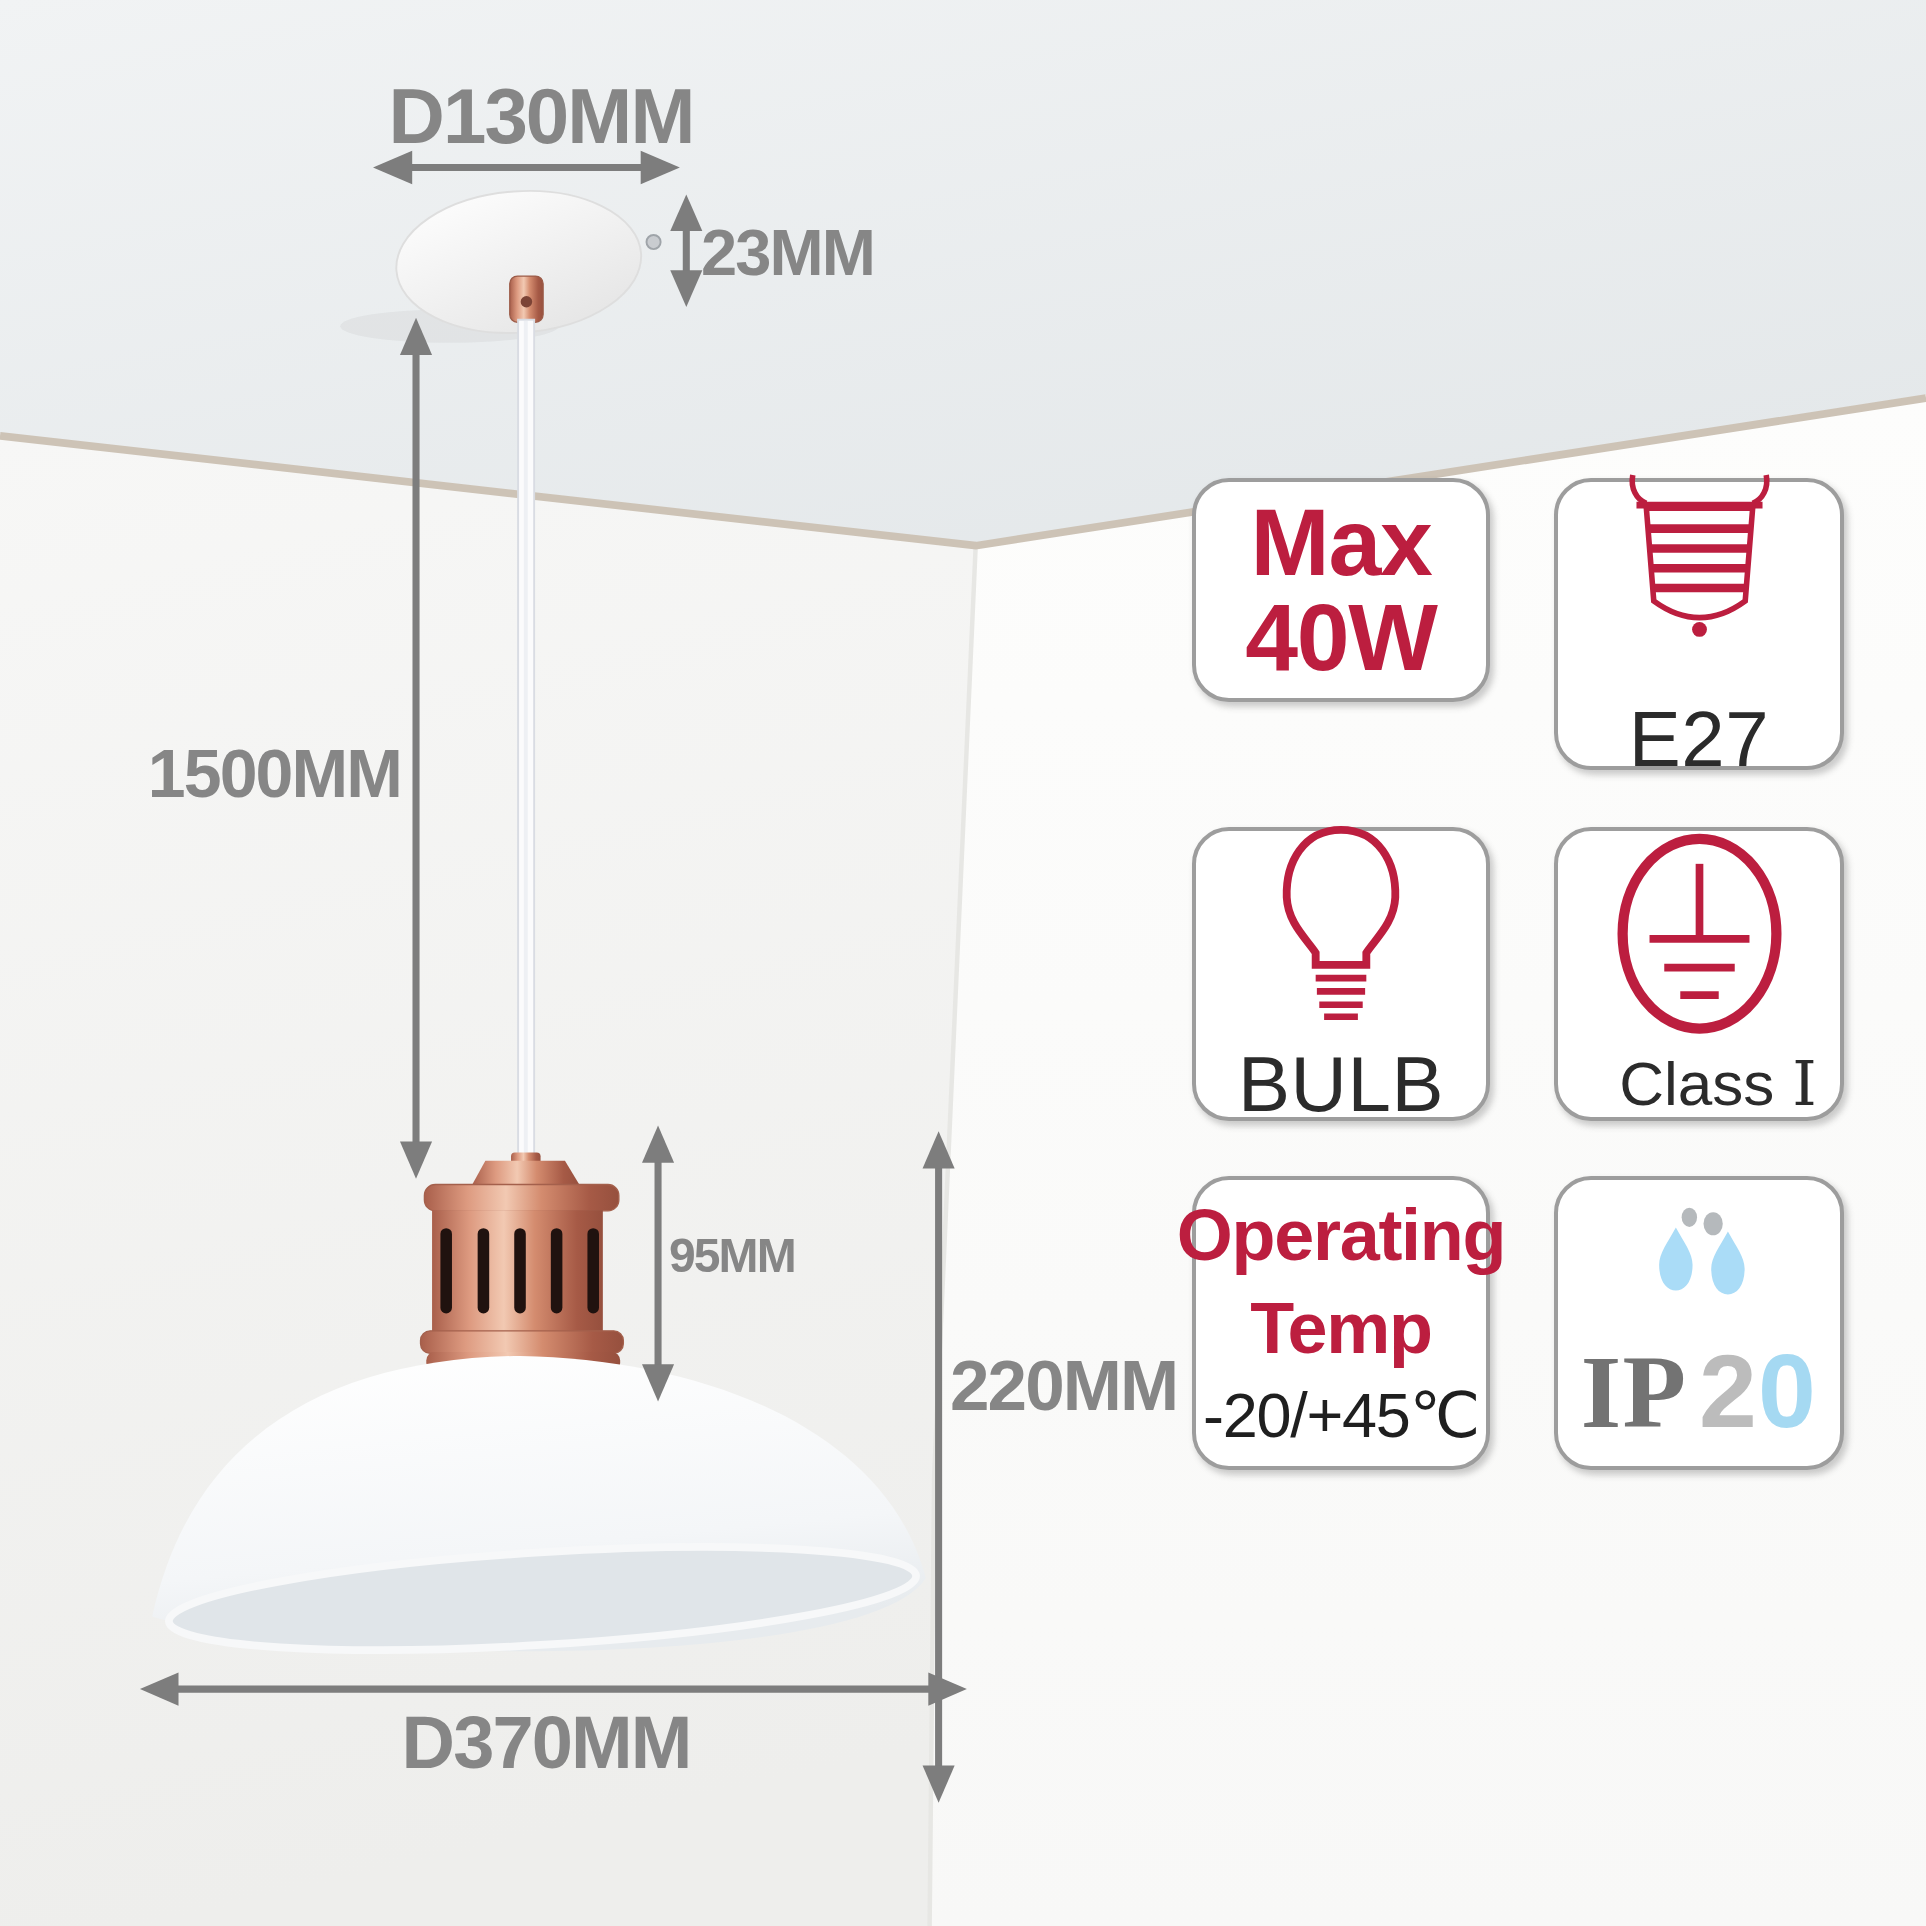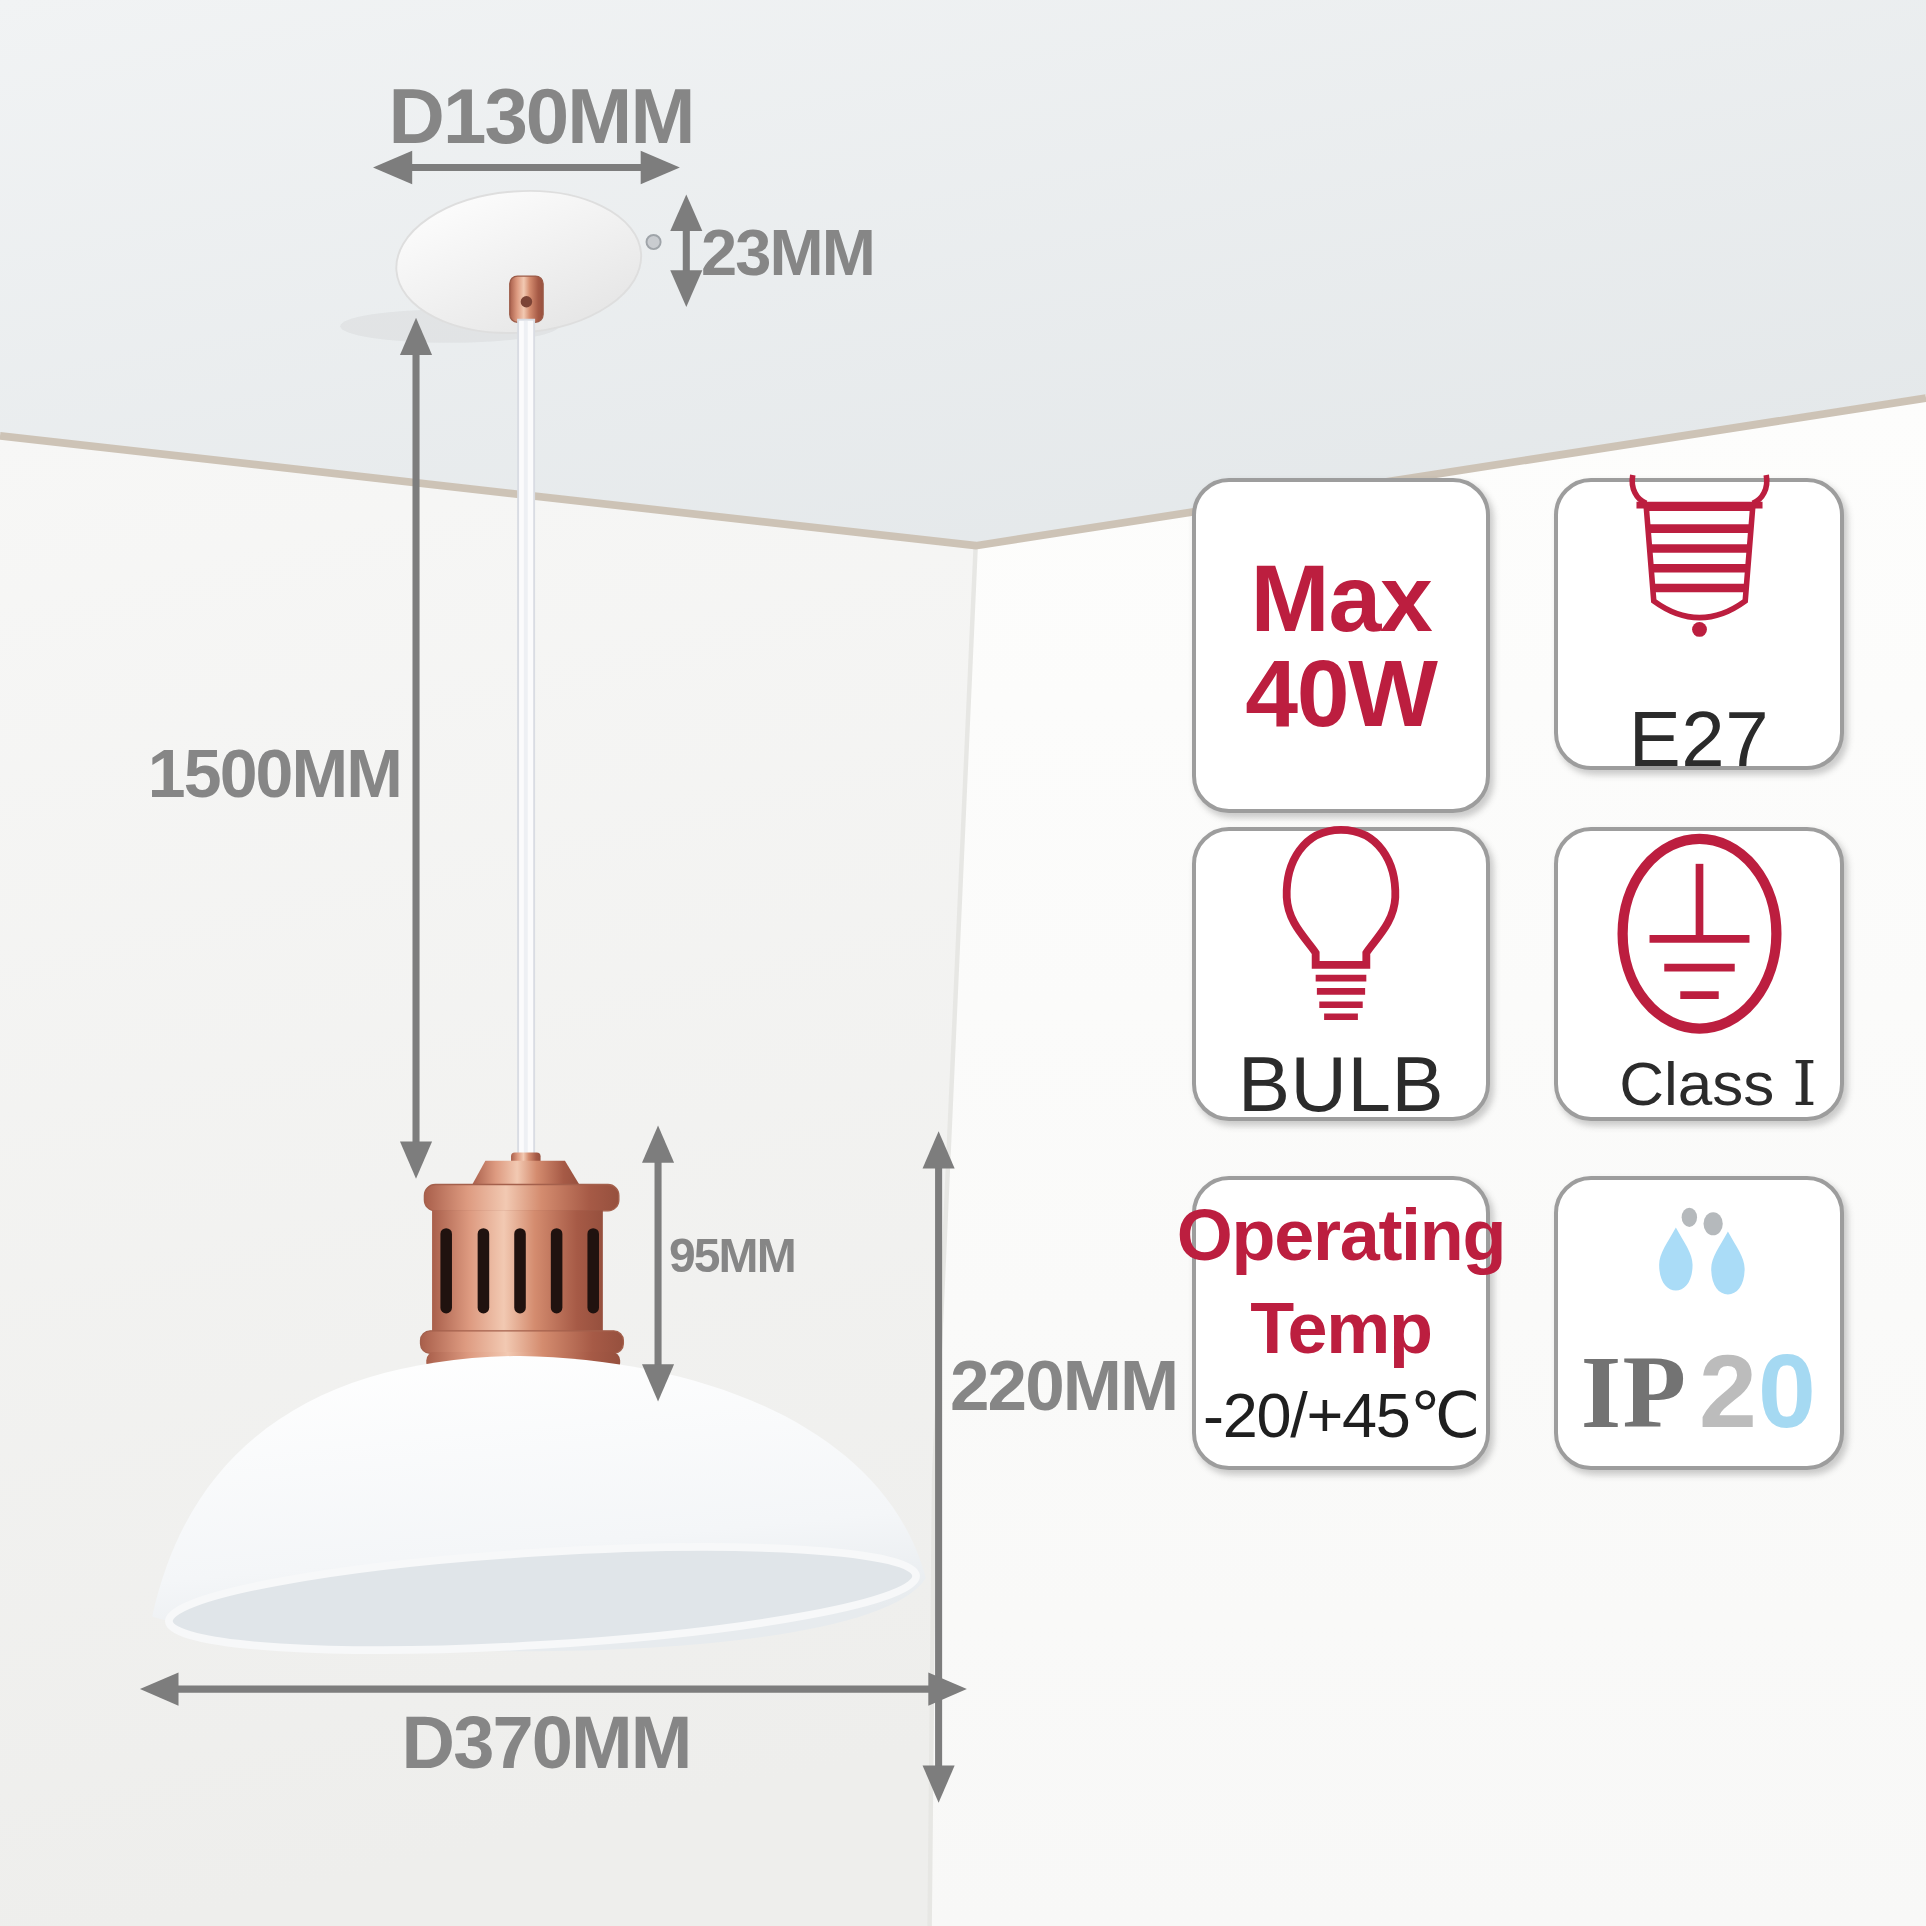--- a/index.html
+++ b/index.html
@@ -16,21 +16,21 @@
   .lbl-d1500{left:401px;top:773px;font-size:68px;transform:translate(-100%,-50%);}
   .lbl-d95{left:669px;top:1256px;font-size:48px;transform:translateY(-50%);}
   .lbl-d220{left:950px;top:1385px;font-size:71px;transform:translateY(-50%);}
   .lbl-d370{left:546px;top:1743px;font-size:74px;transform:translate(-50%,-50%);}
 
   
   .badge{position:absolute;background:#ffffff;border:4.5px solid #9d9d9d;
          border-radius:37px;box-shadow:3.2px 4.5px 6.4px rgba(80,80,80,0.28);
          display:flex;flex-direction:column;align-items:center;justify-content:center;
          box-sizing:border-box;}
-  .b1{left:1192px;top:478px;width:298px;height:335px;}
+  .b1{left:1192px;top:478px;width:298px;height:224px;}
   .b2{left:1554px;top:478px;width:290px;height:292px;gap:32px;}
   .b3{left:1192px;top:827px;width:298px;height:294px;text-align:center;}
   .b4{left:1554px;top:827px;width:290px;height:294px;}
   .b5{left:1192px;top:1176px;width:298px;height:294px;gap:20.5px;}
   .b6{left:1554px;top:1176px;width:290px;height:294px;}
   .crimson-big{color:#bc1e3f;font-size:95px;font-weight:bold;line-height:1;letter-spacing:-1.3px;}
   .badge-label{color:#2b2b2b;font-size:78px;font-weight:normal;line-height:1;letter-spacing:0.6px;}
   .b2 .icon-wrap{margin-bottom:23px;}
   .b3 .icon-wrap{margin-bottom:19px;}
   .b4 .icon-wrap{margin-bottom:16.7px;}

